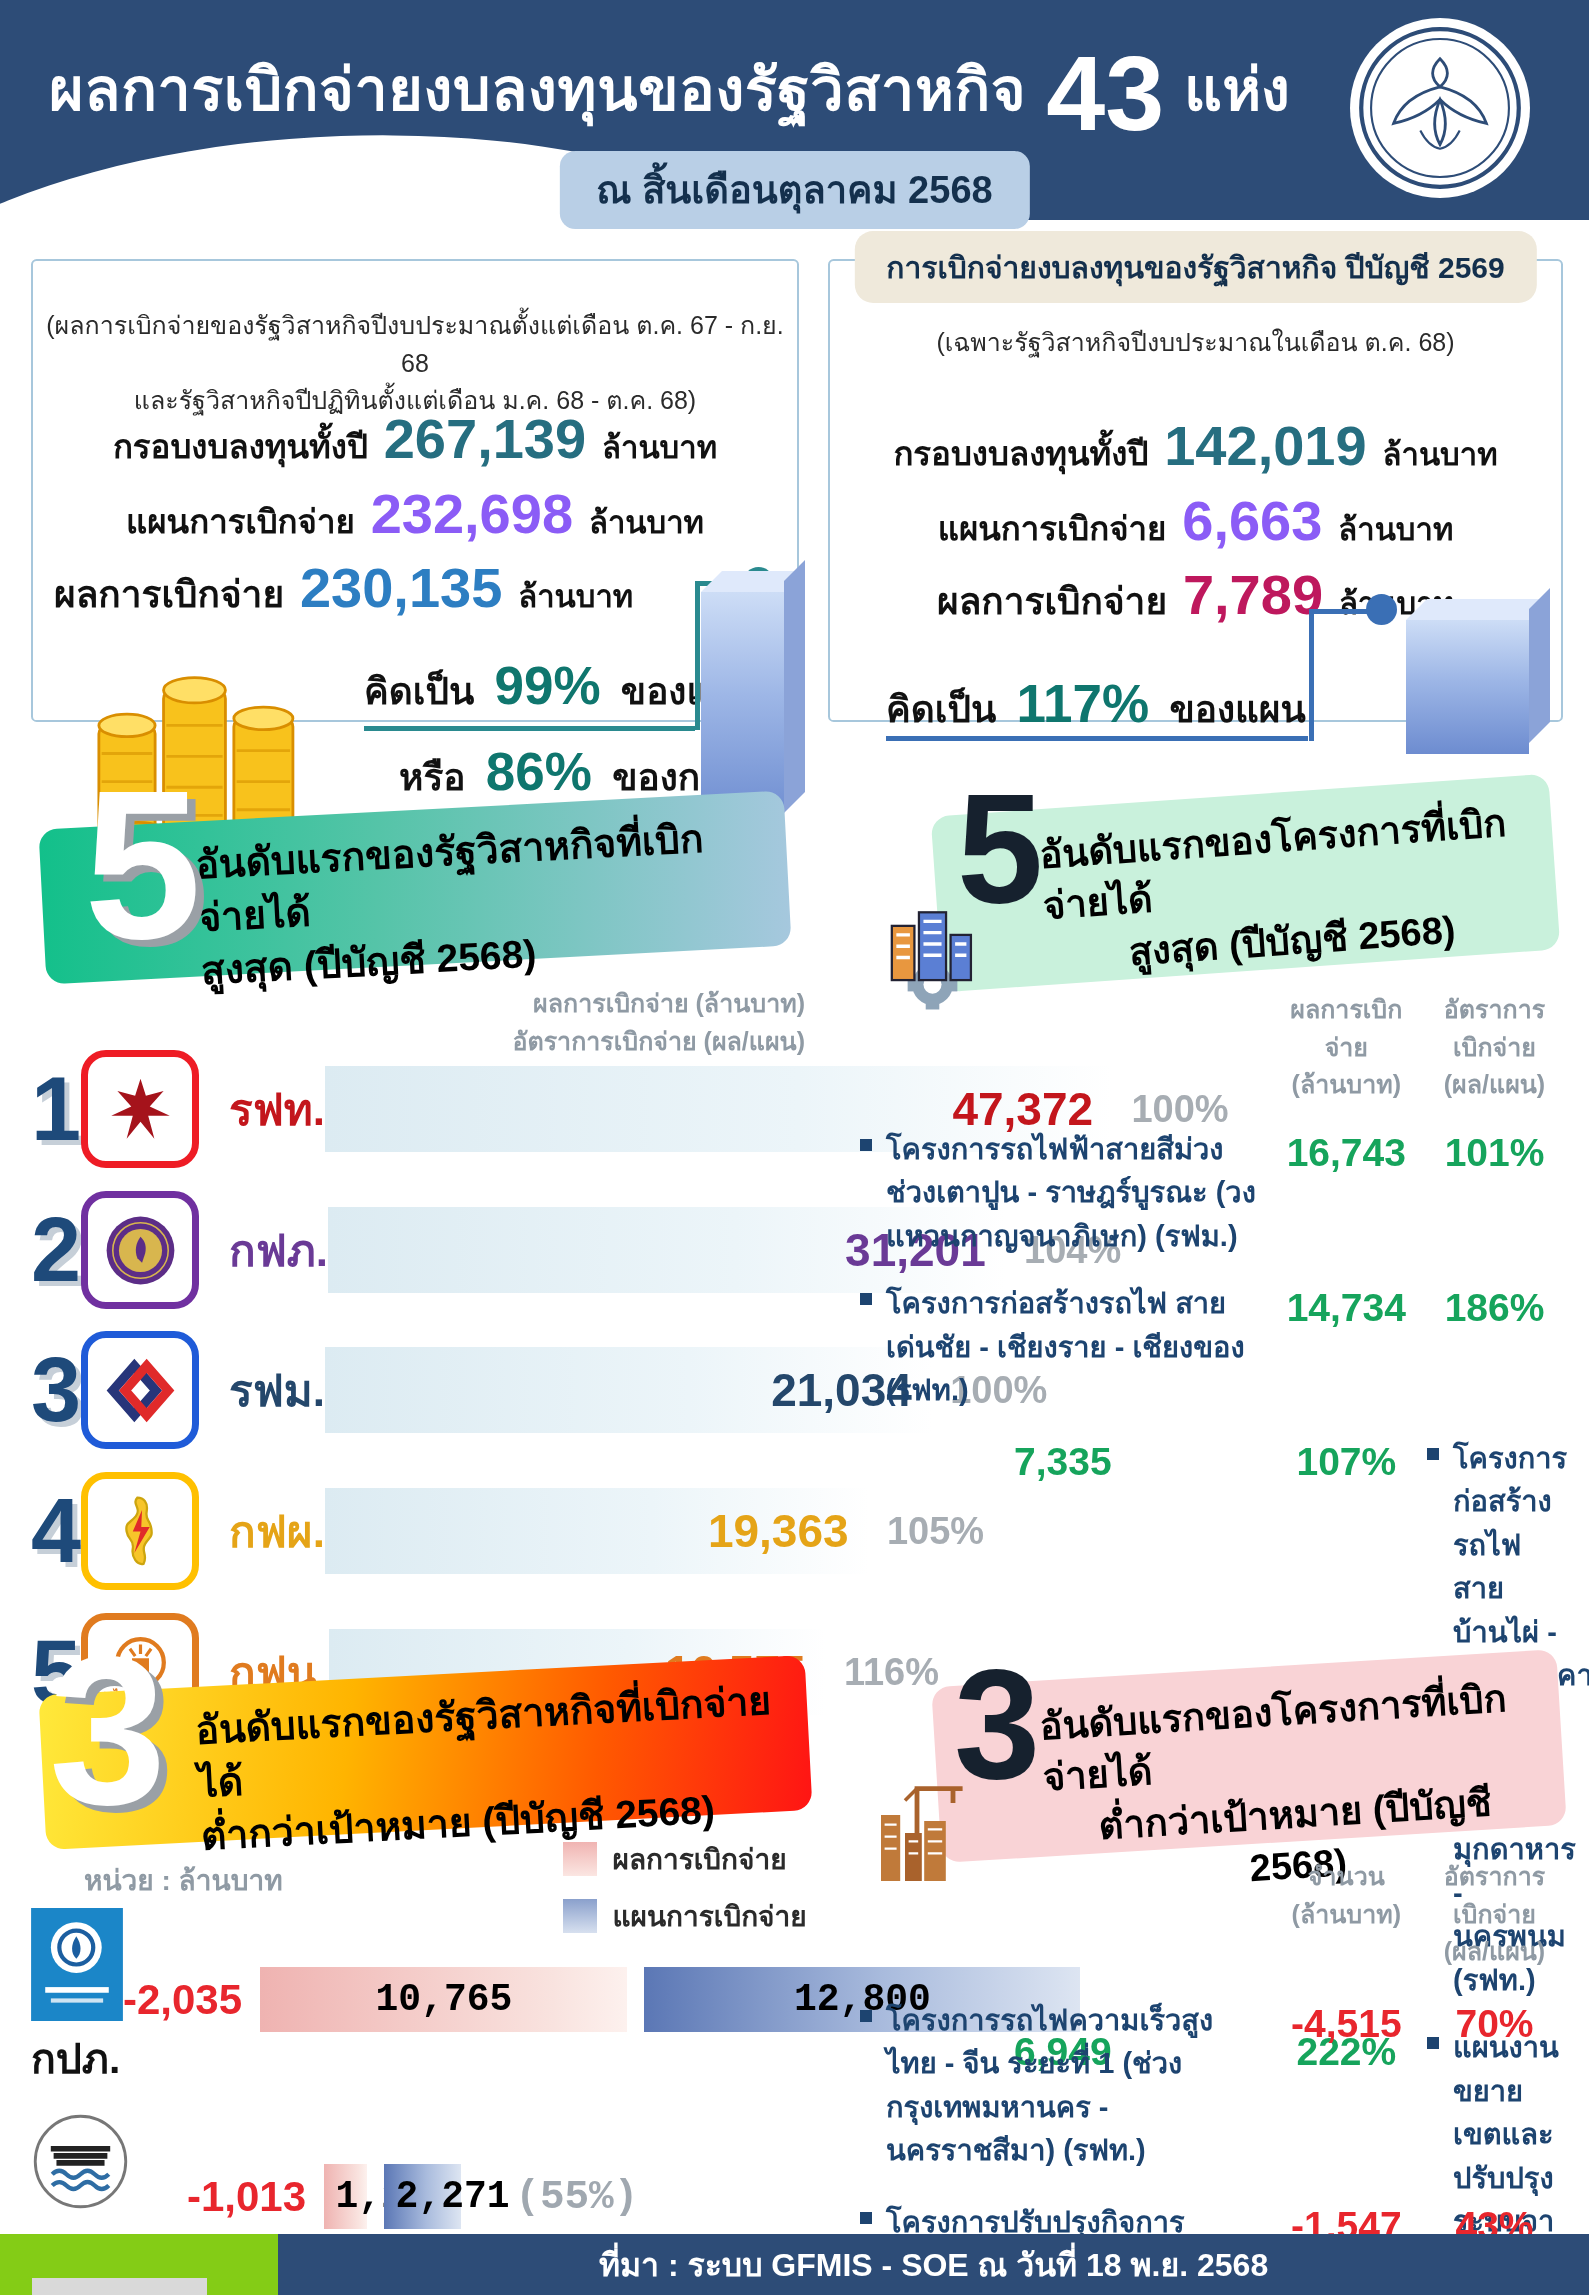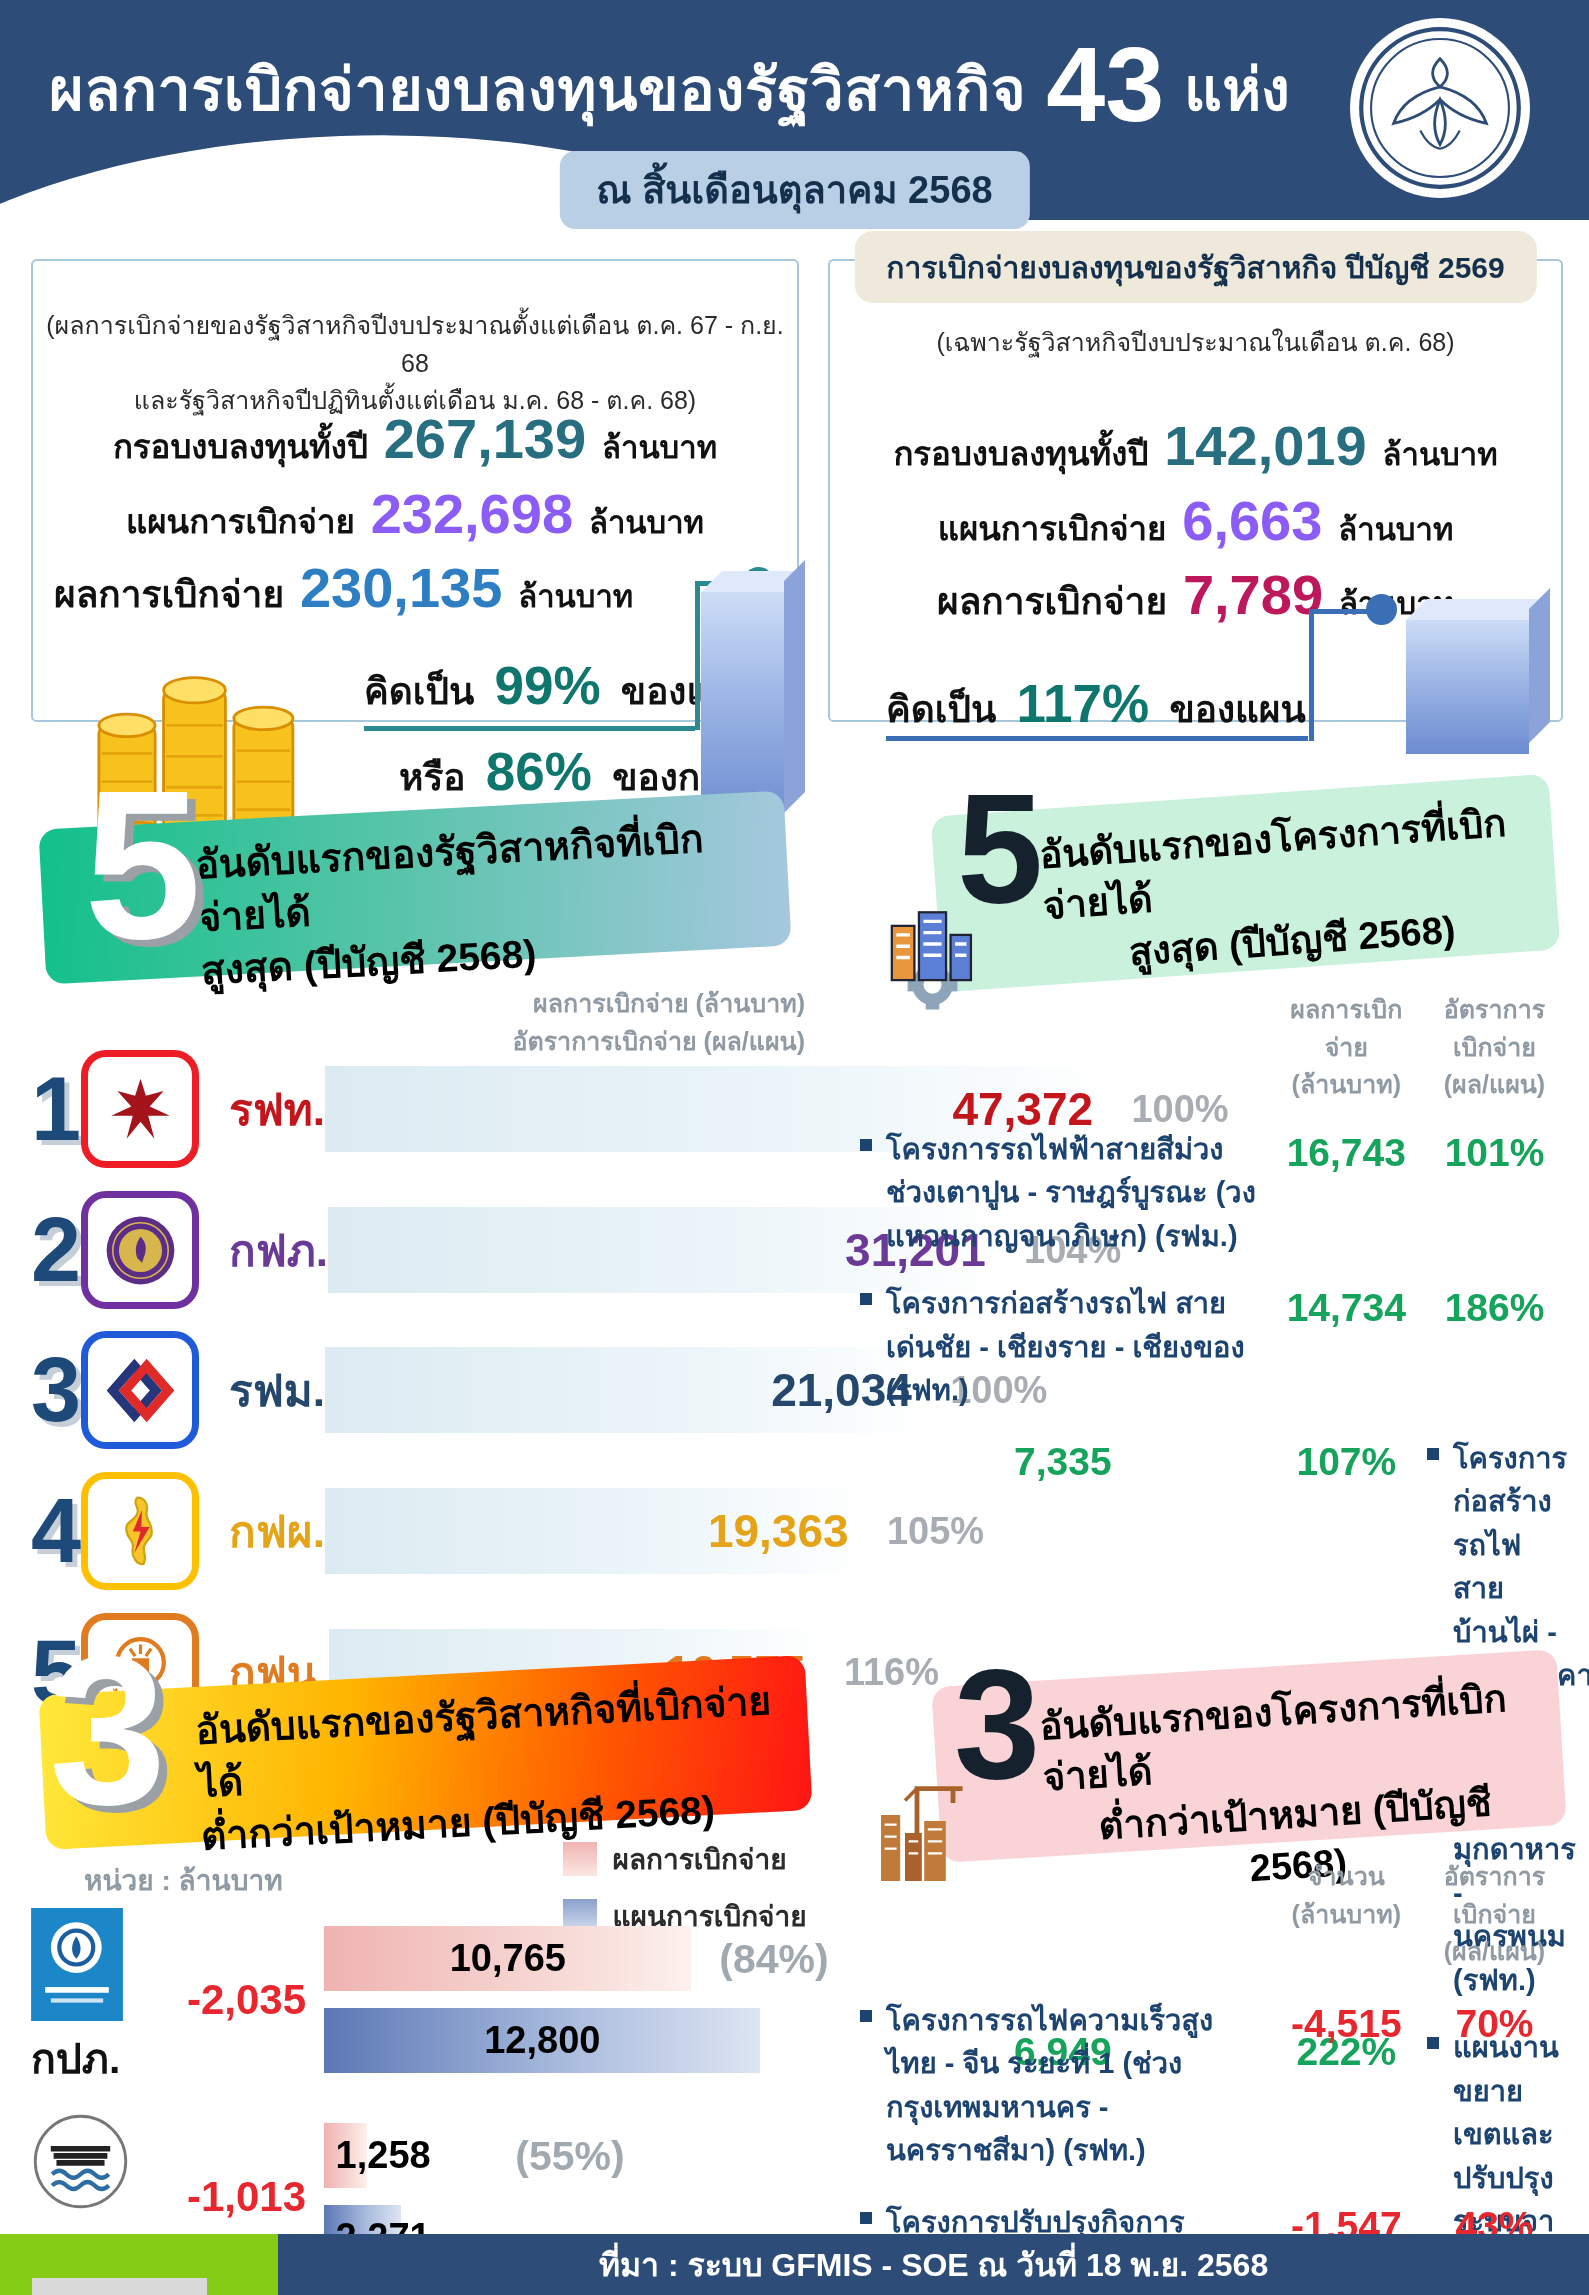--- a/index.html
+++ b/index.html
@@ -2,21 +2,21 @@
 <html style="font-size:11.3px"><head>
 <meta charset="utf-8">
 <style>
   html,body{margin:0;padding:0;background:#ffffff;}
   .page{position:relative;width:1589px;height:2295px;overflow:hidden;
         font-family:"Liberation Sans","DejaVu Sans",sans-serif;color:#222;}
   
   .header{position:absolute;left:0;top:0;width:100%;height:220px;background:#2d4c77;}
   .header-wave{position:absolute;left:-183px;bottom:-148px;width:1056px;height:232px;
         background:#fff;border-radius:50% 50% 0 0 / 100% 100% 0 0;transform:rotate(-2deg);}
-  .title-row{position:absolute;left:49px;top:42px;display:flex;align-items:flex-start;gap:20px;color:#fff;}
+  .title-row{position:absolute;left:49px;top:42px;display:flex;align-items:flex-end;gap:20px;color:#fff;}
   .title-main{font-size:59px;font-weight:bold;letter-spacing:0.7px;}
   .title-num{font-size:106px;font-weight:bold;line-height:.8;}
   .title-suffix{font-size:59px;font-weight:bold;}
   .date-badge{position:absolute;left:50%;transform:translateX(-50%);top:151px;
         background:#b9cfe6;color:#14304d;font-size:38px;font-weight:bold;
         padding:8.4px 37px;border-radius:15.5px;white-space:nowrap;}
   .org-logo{position:absolute;right:59px;top:18.3px;width:180px;height:180px;background:#fff;
         border-radius:50%;display:flex;align-items:center;justify-content:center;}
   
   .panel{position:absolute;top:259px;height:459px;border:2.1px solid #a7c7dc;border-radius:5.6px;background:#fff;}
@@ -77,21 +77,21 @@
   
   .legend{position:absolute;display:flex;flex-direction:column;gap:12.7px;}
   .legend .li{display:flex;align-items:center;gap:15.5px;font-size:28px;color:#2b2b2b;font-weight:bold;}
   .sw{width:34px;height:34px;flex:0 0 auto;}
   .sw.pink{background:linear-gradient(180deg,#f0b4b2,#fbe6e2);}
   .sw.blue{background:linear-gradient(180deg,#8aa0cc,#d7e0ef);}
   .gb-row{position:absolute;left:31px;width:788px;display:flex;align-items:center;}
   .gb-left{width:141px;display:flex;flex-direction:column;align-items:flex-start;gap:4.2px;}
   .gb-abbr{font-size:41px;font-weight:bold;color:#111;}
   .gb-diff{width:134px;text-align:right;font-size:42px;font-weight:bold;color:#e8262d;padding-right:18.3px;white-space:nowrap;}
-  .gb-bars{position:relative;flex:1;display:flex;flex-direction:column;gap:17px;}
+  .gb-bars{position:relative;flex:1;display:flex;flex-direction:row;gap:17px;font-family:Liberation Mono, monospace;}
   .gb-line{position:relative;height:65px;}
   .gb-bar{position:relative;height:100%;display:flex;align-items:center;}
   .gb-bar.pink{background:linear-gradient(90deg,#efb3b1 0%,#f9e3df 80%,#fdf1ee 100%);}
   .gb-bar.blue{background:linear-gradient(90deg,#5b77b5 0%,#a9bbdd 55%,#dde5f2 100%);}
   .gb-label{width:100%;text-align:center;font-size:38px;font-weight:bold;color:#000;white-space:nowrap;}
   .gb-bar.narrow .gb-label{width:auto;position:absolute;left:11.3px;}
   .gb-pct{position:absolute;top:50%;transform:translateY(-50%);font-size:41px;font-weight:bold;color:#a0a8b0;white-space:nowrap;}
   .unit-note{position:absolute;font-size:28px;color:#8f9aa4;font-weight:bold;}
   
   .footer{position:absolute;left:0;bottom:0;width:100%;height:61px;background:#84cc16;}

